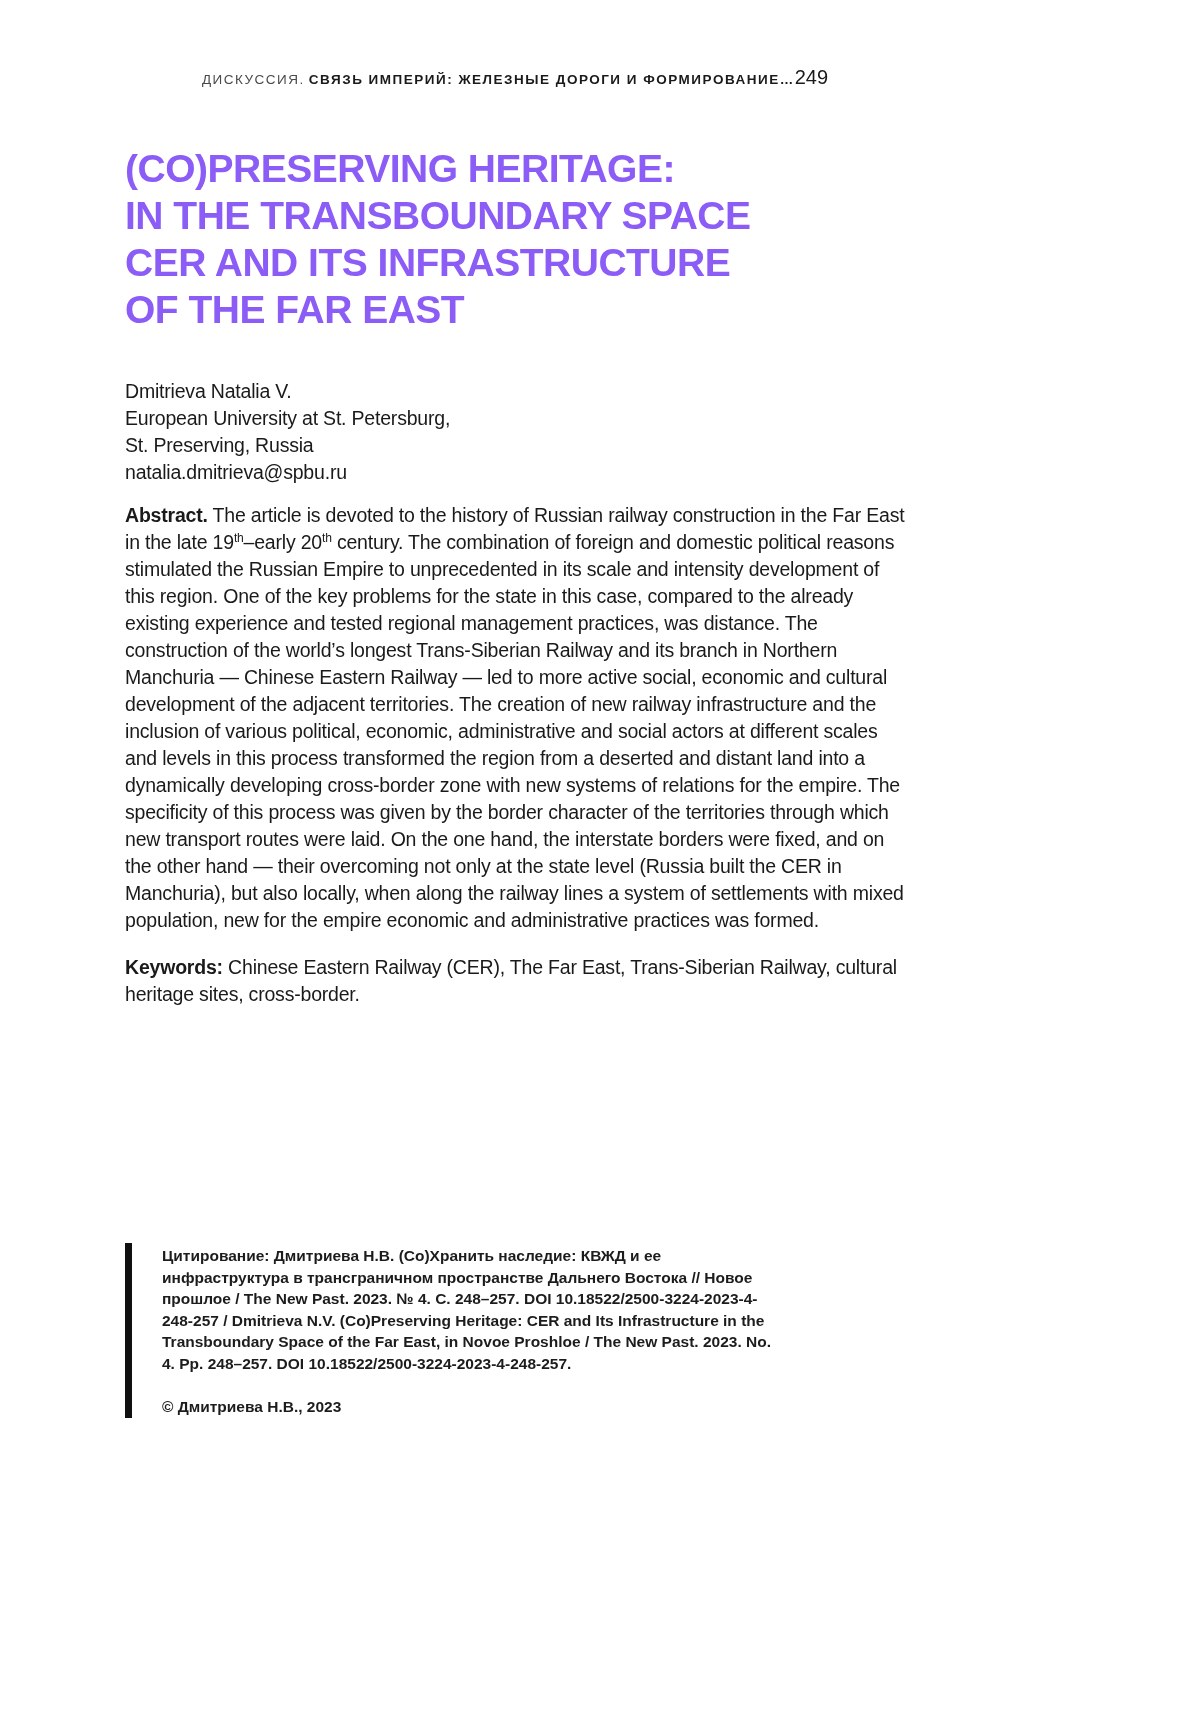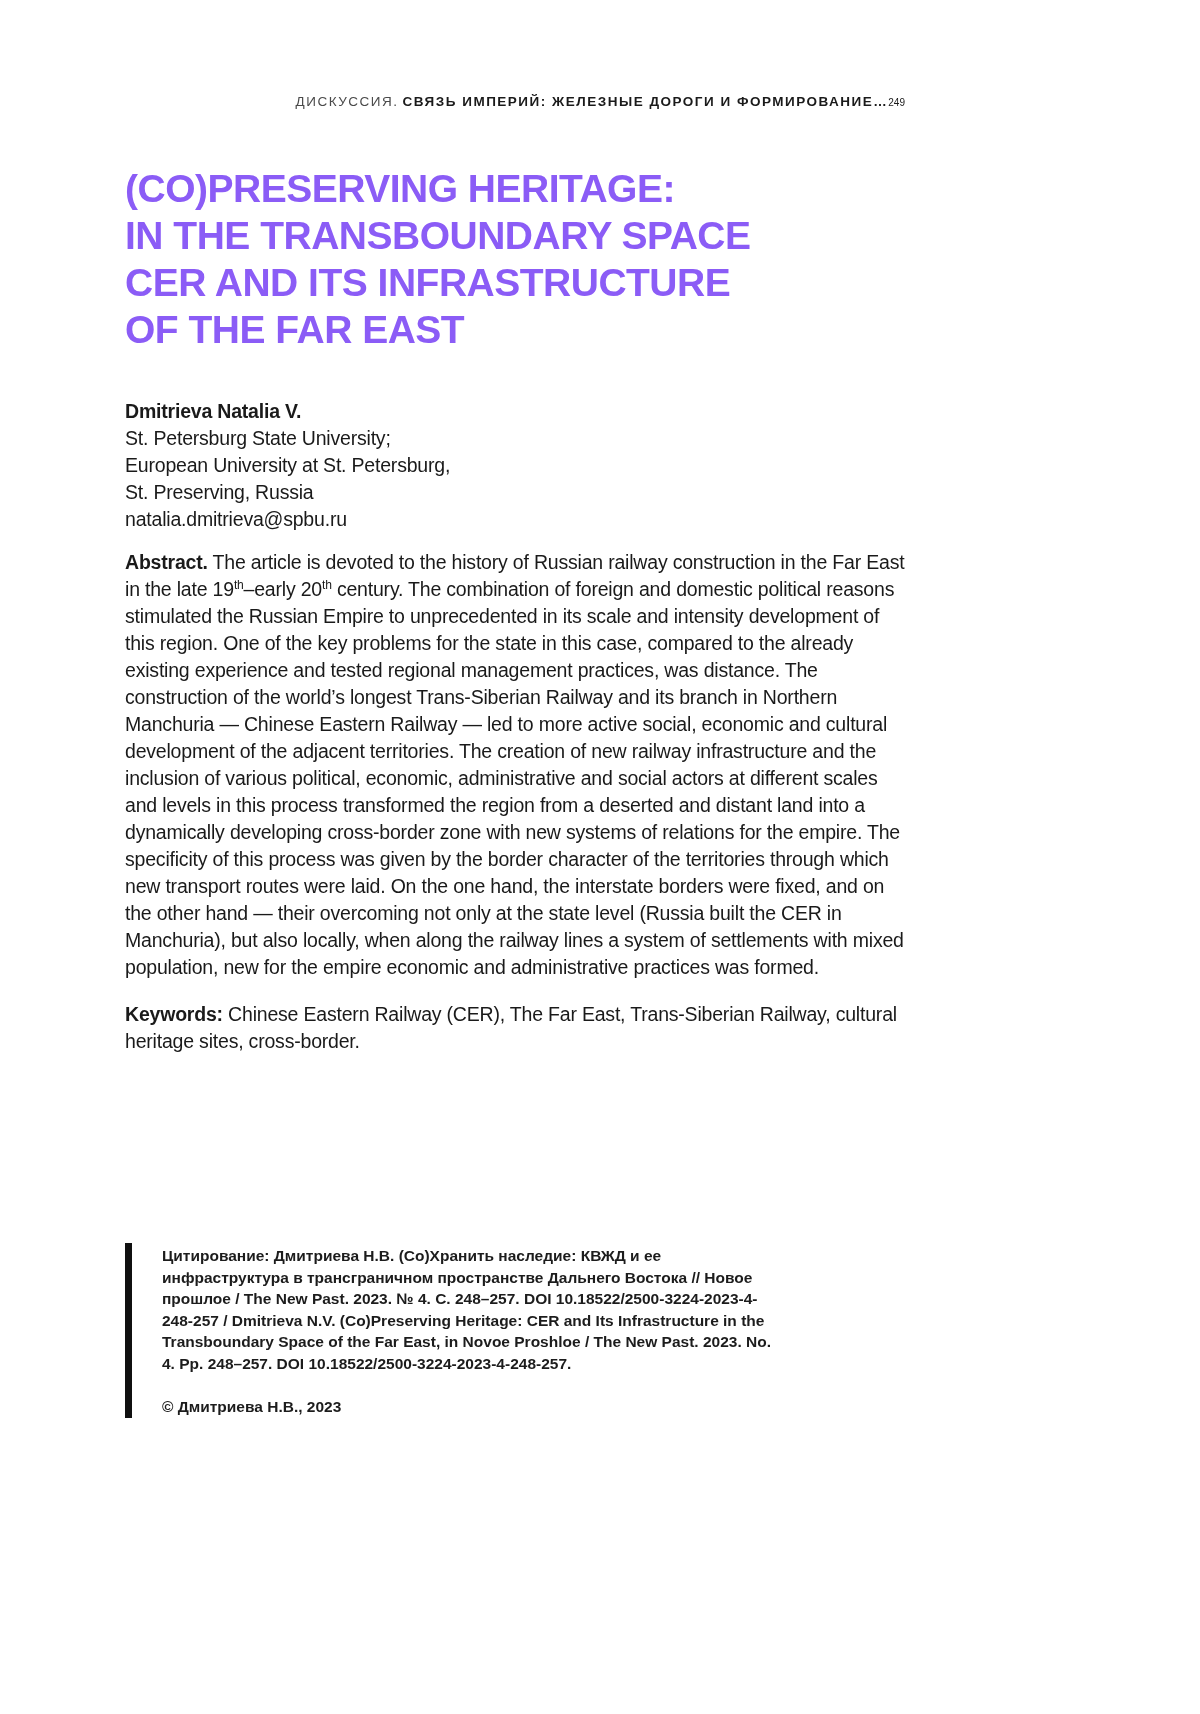--- a/index.html
+++ b/index.html
@@ -12,51 +12,51 @@
     color: #1a1a1a;
     overflow: hidden;
   }
   .content {
     position: absolute;
     left: 125px;
     top: 0;
     width: 780px;
   }
   .running-head {
-    margin-top: 94px;
+    margin-top: 66px;
     display: flex;
-    justify-content: flex-end;
+    justify-content: center;
     align-items: baseline;
     font-size: 13.5px;
     letter-spacing: 1.5px;
     white-space: nowrap;
   }
   .running-head .section { font-weight: 400; color: #4a4a4a; }
   .running-head .rh-title { font-weight: 700; color: #1a1a1a; margin-left: 4px; }
   .running-head .page-number {
     font-weight: 400;
-    font-size: 10px;
+    font-size: 20px;
     letter-spacing: 0;
     color: #1a1a1a;
   }
   .article-title {
     margin-top: 56px;
     font-size: 39px;
     line-height: 47px;
     font-weight: 700;
     letter-spacing: -0.5px;
     color: #8b5cf6;
   }
   .author-block {
     margin-top: 45px;
     font-size: 19.5px;
     line-height: 27px;
     letter-spacing: -0.2px;
   }
-  .author-name { font-weight: 700; margin-top: 40px; }
+  .author-name { font-weight: 400; margin-top: 40px; }
   .abstract {
     margin-top: 16px;
     font-size: 19.5px;
     line-height: 27px;
     letter-spacing: -0.2px;
     text-align: left;
   }
   .abstract b, .keywords b { font-weight: 700; }
   .abstract sup { font-size: 62%; line-height: 0; }
   .keywords {
@@ -94,21 +94,20 @@
 
     <h1 class="article-title" style="margin-bottom:0;">
       <div>(CO)PRESERVING HERITAGE:</div>
       <div>IN THE TRANSBOUNDARY SPACE</div>
       <div>CER AND ITS INFRASTRUCTURE</div>
       <div>OF THE FAR EAST</div>
     </h1>
 
     <div class="author-block">
       <div class="author-name">Dmitrieva Natalia V.</div>
-      <div>St. Petersburg State University;</div>
       <div>European University at St. Petersburg,</div>
       <div>St. Preserving, Russia</div>
       <div>natalia.dmitrieva@spbu.ru</div>
     </div>
 
     <p class="abstract"><b>Abstract.</b><span><span> The article is devoted to the history of Russian railway construction in the Far East in the late 19</span><sup>th</sup><span>–early 20</span><sup>th</sup><span> century. The combination of foreign and domestic political reasons stimulated the Russian Empire to unprecedented in its scale and intensity development of this region. One of the key problems for the state in this case, compared to the already existing experience and tested regional management practices, was distance. The construction of the world’s longest Trans-Siberian Railway and its branch in Northern Manchuria — Chinese Eastern Railway — led to more active social, economic and cultural development of the adjacent territories. The creation of new railway infrastructure and the inclusion of various political, economic, administrative and social actors at different scales and levels in this process transformed the region from a deserted and distant land into a dynamically developing cross-border zone with new systems of relations for the empire. The specificity of this process was given by the border character of the territories through which new transport routes were laid. On the one hand, the interstate borders were fixed, and on the other hand — their overcoming not only at the state level (Russia built the CER in Manchuria), but also locally, when along the railway lines a system of settlements with mixed population, new for the empire economic and administrative practices was formed.</span></span></p>
 
     <p class="keywords"><b>Keywords:</b><span> Chinese Eastern Railway (CER), The Far East, Trans-Siberian Railway, cultural heritage sites, cross-border.</span></p>
 
     <div class="citation-block">

